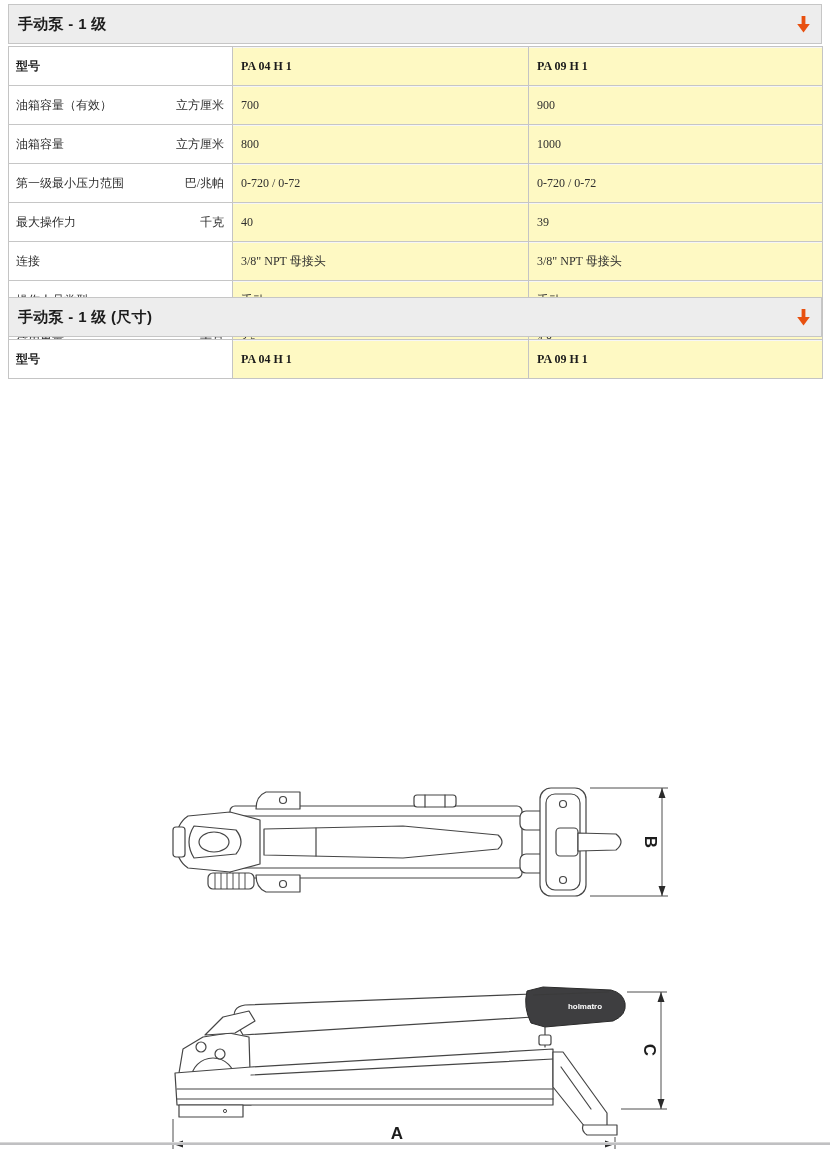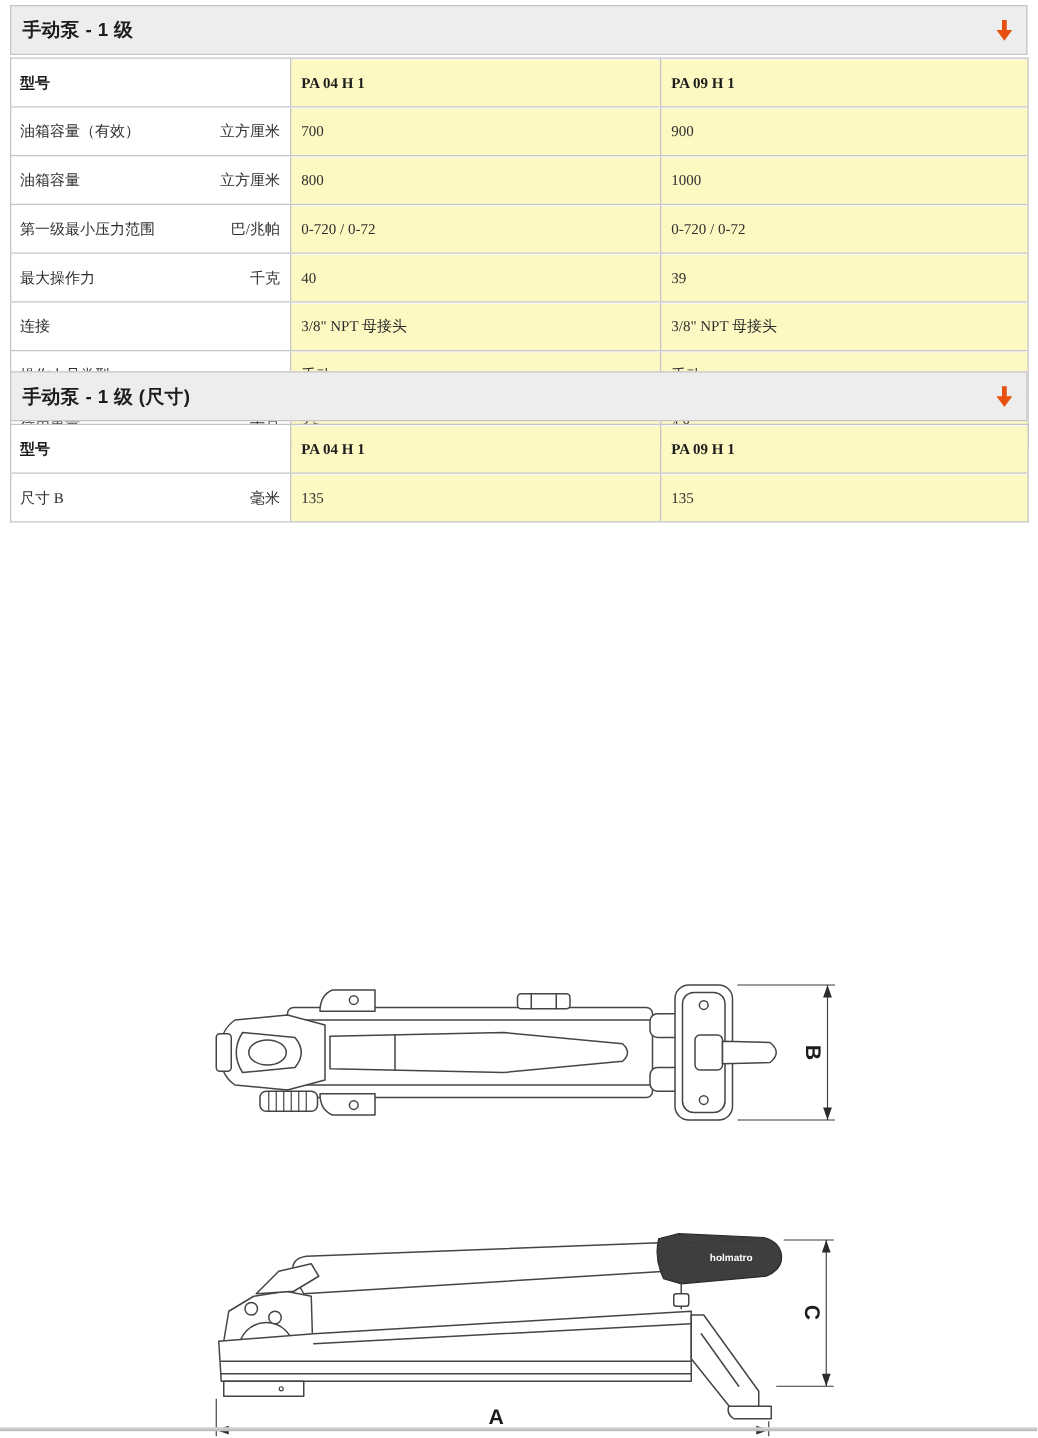--- a/index.html
+++ b/index.html
@@ -154,30 +154,20 @@
           <col class="c-label">
           <col class="c-v1">
           <col class="c-v2">
         </colgroup>
       <tbody>
           <tr class="hdr">
         <td class="lbl">型号</td>
         <td class="val">PA 04 H 1</td>
         <td class="val">PA 09 H 1</td>
       </tr>
-      <tr>
-        <td class="lbl">
-              <span class="cellwrap">
-                <span>尺寸 B</span>
-                <span class="unit">毫米</span>
-              </span>
-            </td>
-        <td class="val">135</td>
-        <td class="val">135</td>
-      </tr>
     </tbody>
       </table>
   </div>
 
   <div class="drawing" style="left:168px; top:782px;">
     <svg width="505" height="122" viewBox="0 0 505 122">
 
       <rect class="lnf" x="62" y="24" width="292" height="72" rx="5"></rect>
       <line class="ln" x1="62" y1="34" x2="354" y2="34"></line>
       <line class="ln" x1="62" y1="86" x2="354" y2="86"></line>

